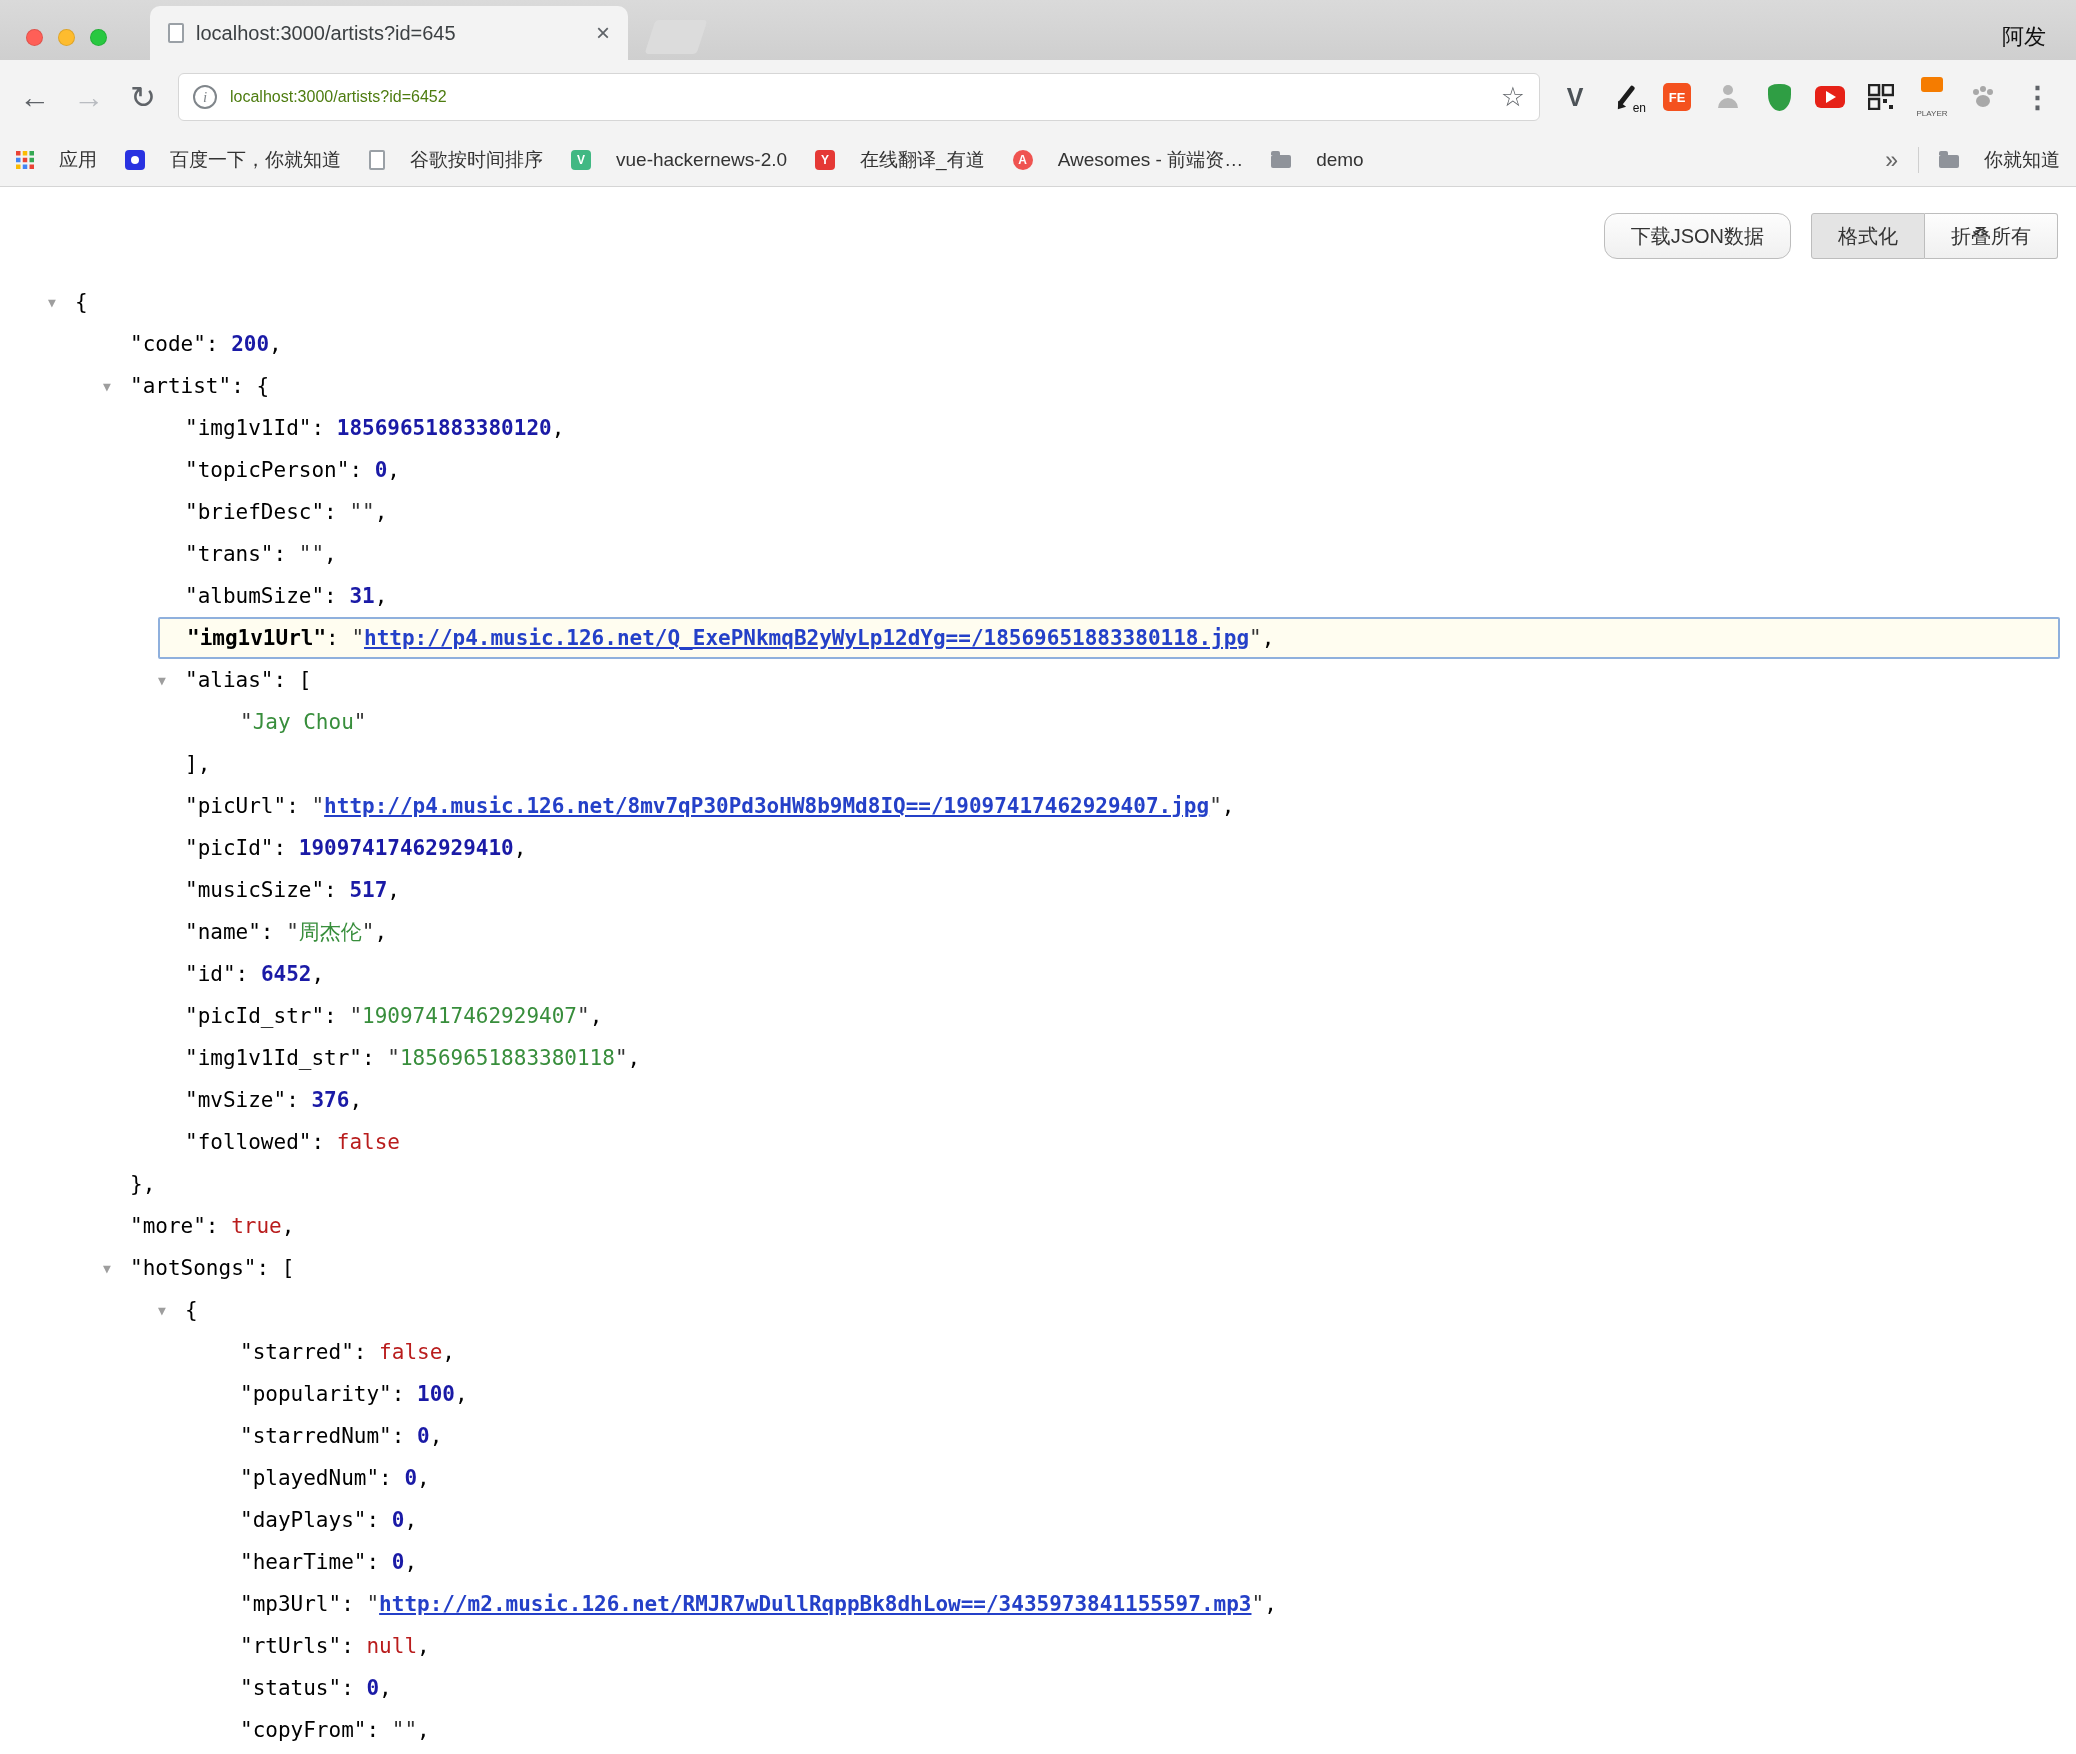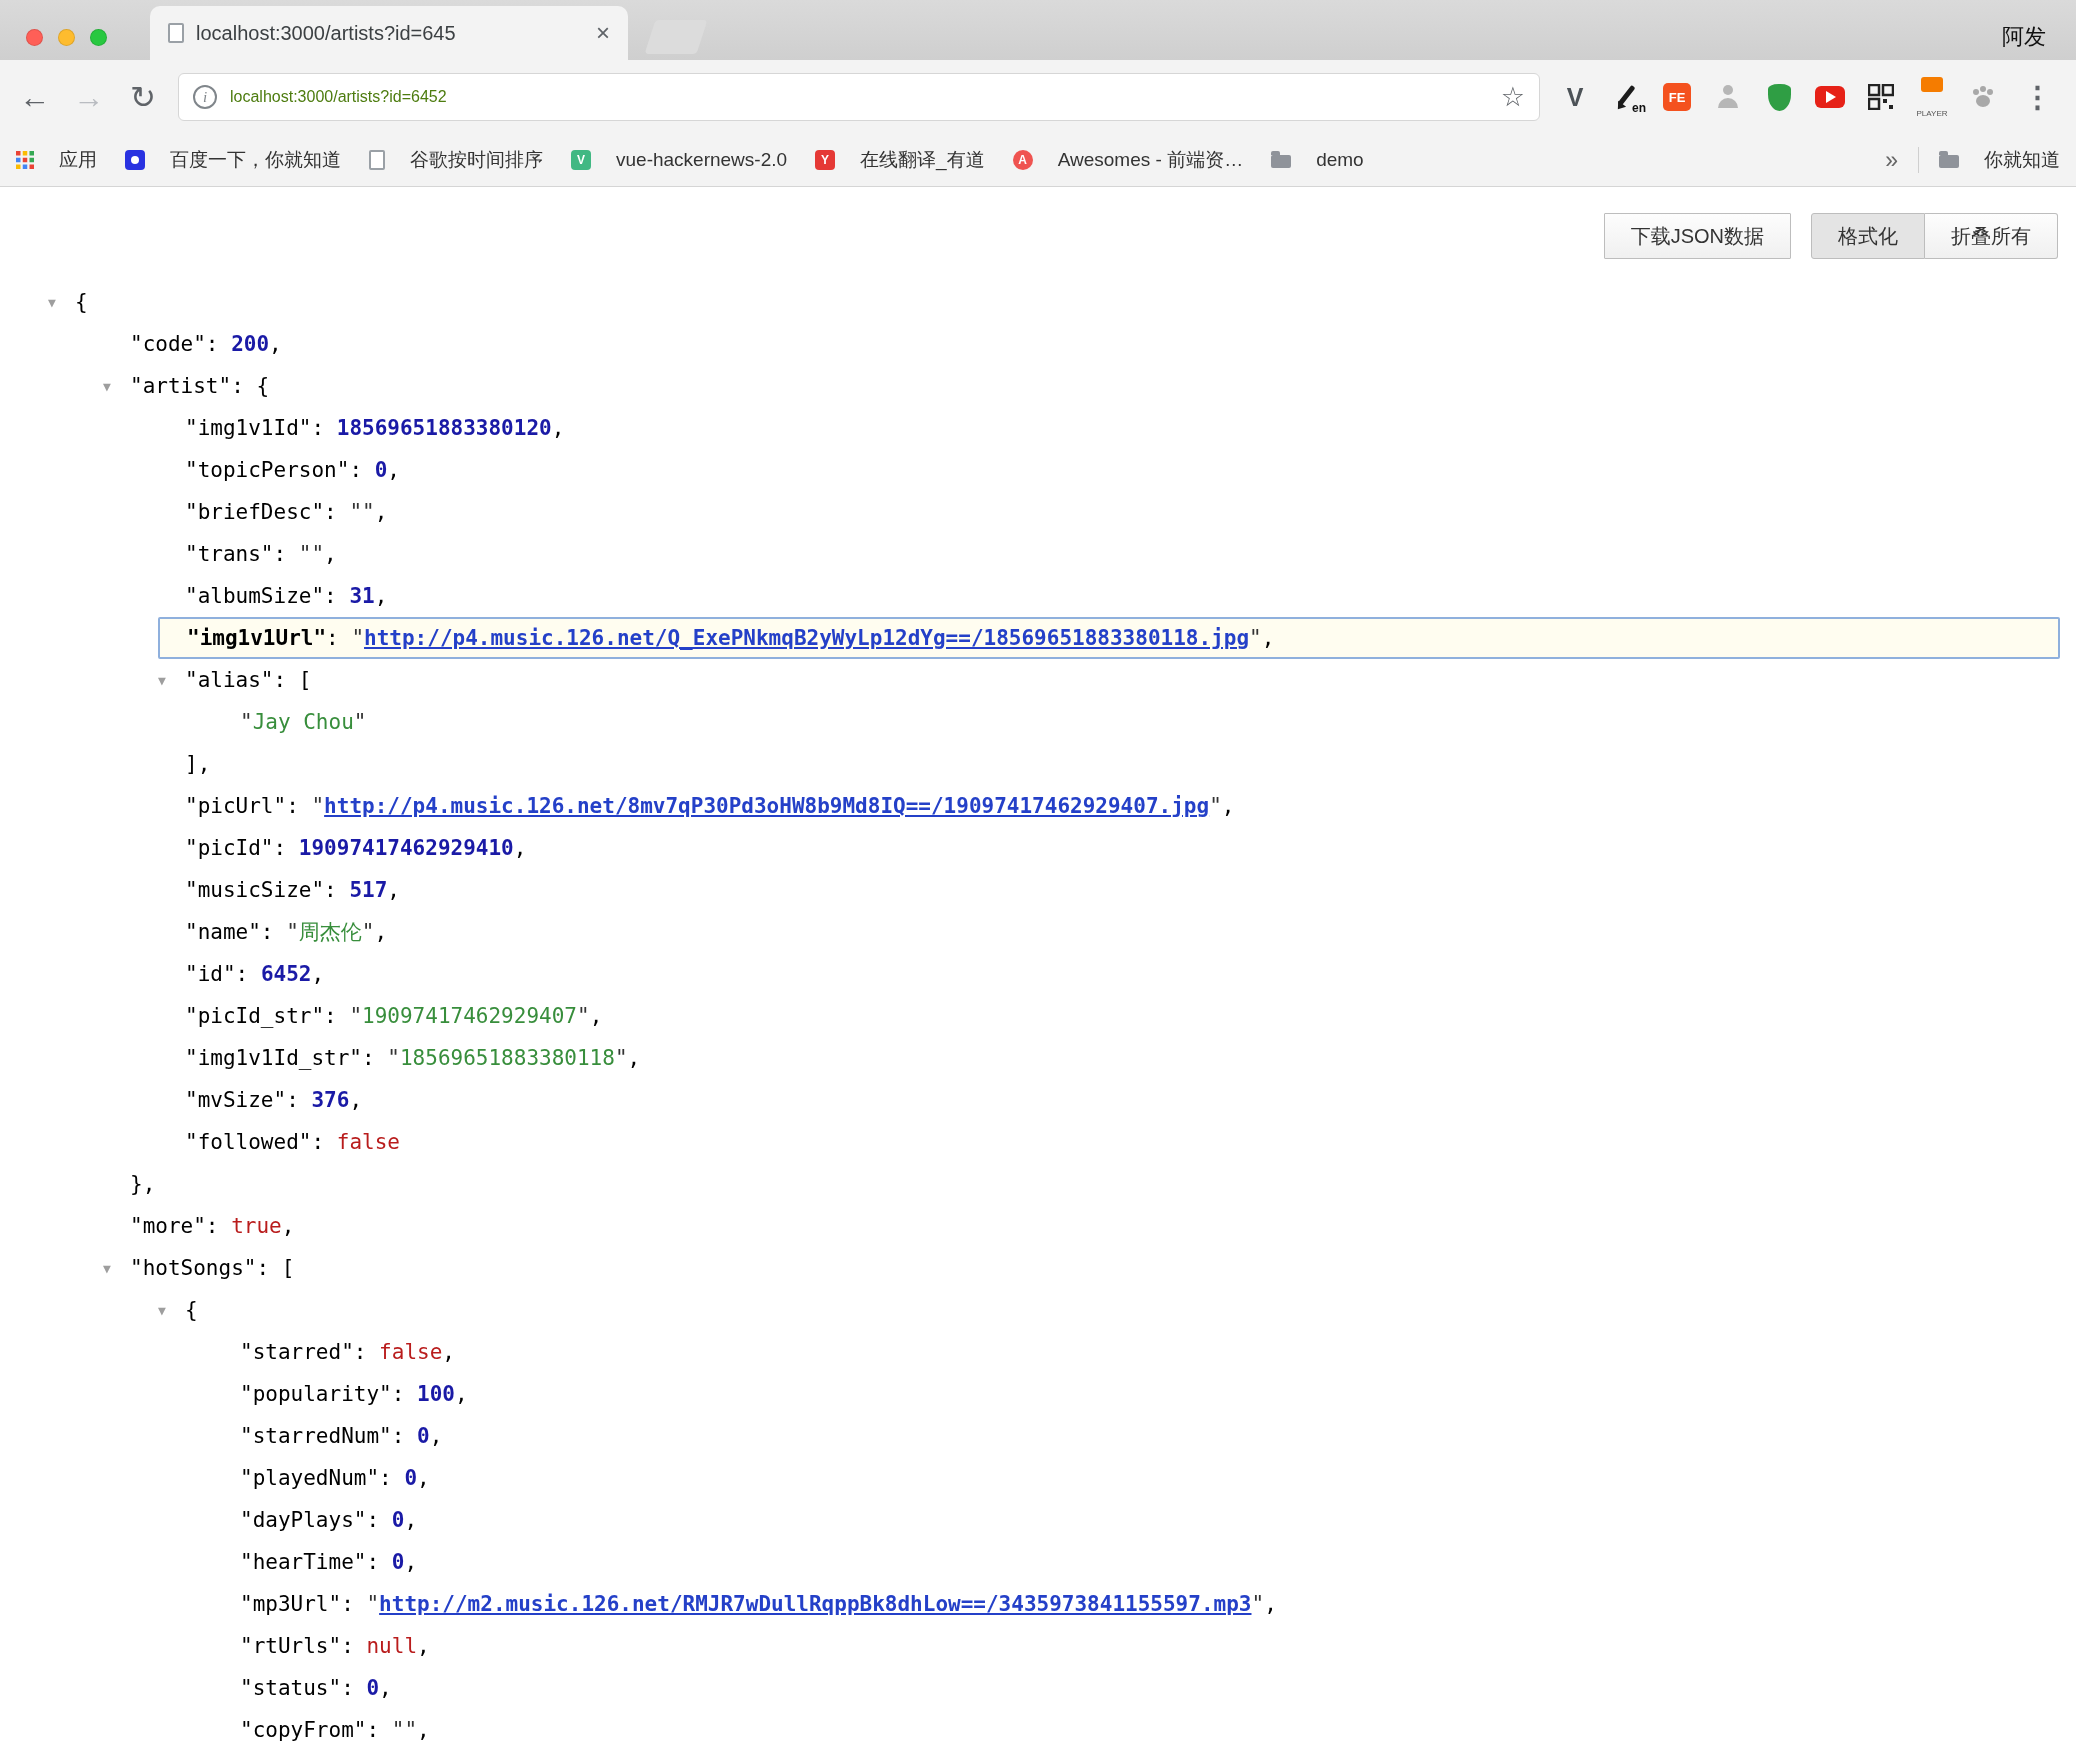--- a/index.html
+++ b/index.html
@@ -39,21 +39,21 @@
   .info-icon { width:24px; height:24px; border:2px solid #80868b; border-radius:50%;
     display:flex; align-items:center; justify-content:center; flex:none;
     font-size:15px; color:#80868b; font-family:"Liberation Serif", serif; font-style:italic; }
   .url-text { font-size:16px; color:#4d7c0f; flex:1; white-space:nowrap; overflow:hidden; }
   .star { font-size:27px; color:#5f6368; line-height:1; }
   .ext-icons { display:flex; align-items:center; gap:21px; padding:0 4px; flex:none; }
   .exi { display:flex; align-items:center; justify-content:center; width:30px; height:30px; position:relative; }
   .vimium-glyph { font-size:25px; font-weight:bold; color:#4c5257; }
   .pen-body { position:absolute; left:13px; top:2px; width:5px; height:23px; background:#1c1c1c; border-radius:2px; transform:rotate(38deg); }
   .pen-tip { position:absolute; left:4px; bottom:2px; width:0; height:0; border-top:7px solid #1c1c1c; border-left:5px solid transparent; border-right:5px solid transparent; transform:rotate(38deg); }
-  .en-badge { position:absolute; right:-5px; bottom:-3px; font-size:12px; color:#111; font-weight:bold; }
+  .en-badge { position:absolute; right:-5px; bottom:-3px; font-size:12px; color:#111; font-weight:normal; }
   .fe-box { width:28px; height:28px; background:#f4511e; color:#fff; font-size:13px; font-weight:bold;
     border-radius:5px; display:flex; align-items:center; justify-content:center; }
   .person-head { width:10px; height:10px; border-radius:50%; background:#b6b6b6; position:absolute; top:3px; left:10px; }
   .person-body { width:20px; height:10px; border-radius:10px 10px 0 0; background:#b6b6b6; position:absolute; bottom:4px; left:5px; }
   .shield-shape { width:23px; height:27px; background:#2f9e44; border-radius:45% 45% 50% 50% / 18% 18% 62% 62%; }
   .yt-box { width:31px; height:22px; background:#e62117; border-radius:6px; position:relative; }
   .yt-play { position:absolute; left:11px; top:5px; width:0; height:0; border-left:10px solid #fff; border-top:6px solid transparent; border-bottom:6px solid transparent; }
   .player-wrap { display:flex; flex-direction:column; align-items:center; gap:18px; }
   .player-sq { width:22px; height:15px; background:#f57c00; border-radius:3px; }
   .player-label { font-size:8px; color:#555; line-height:1; }
@@ -73,21 +73,21 @@
   .folder { width:20px; height:13px; background:#8f939a; border-radius:2px; position:relative; flex:none; margin-top:3px; }
   .folder::before { content:""; position:absolute; top:-4px; left:0; width:9px; height:4px; background:#8f939a; border-radius:2px 2px 0 0; }
   .bm-right { margin-left:auto; display:flex; align-items:center; gap:20px; }
   .chev { font-size:23px; color:#666; }
   .vdiv { width:1px; height:26px; background:#cfcfcf; }
 
   
   .page { flex:1; background:#fff; padding-top:26px; overflow:hidden; }
   .controls { display:flex; justify-content:flex-end; padding-right:18px; gap:20px; }
   .btn { height:46px; padding:0 26px; font-size:20px; color:#333; cursor:default;
-    background:linear-gradient(#fdfdfd,#f0f0f0); border:1px solid #bdbdbd; border-radius:1px;
+    background:linear-gradient(#fdfdfd,#f0f0f0); border:1px solid #bdbdbd; border-radius:13px;
     font-family:"Liberation Sans", sans-serif; }
   .seg { display:flex; }
   .seg .btn:first-child { border-radius:3px 0 0 3px; background:#e4e4e4; }
   .seg .btn:last-child { border-radius:0 3px 3px 0; border-left:none; }
 
   .json-view { margin-top:22px; font-family:"DejaVu Sans Mono", monospace; font-size:21px; color:#000; }
   .json-row { display:flex; height:42px; line-height:42px; }
   .ind { flex:none; }
   .jbody { flex:1; white-space:pre; overflow:hidden; }
   .jbody.hl { background:#fffdf0; border:2px solid #8fb0dd; border-radius:2px; margin-right:16px; line-height:38px; }

